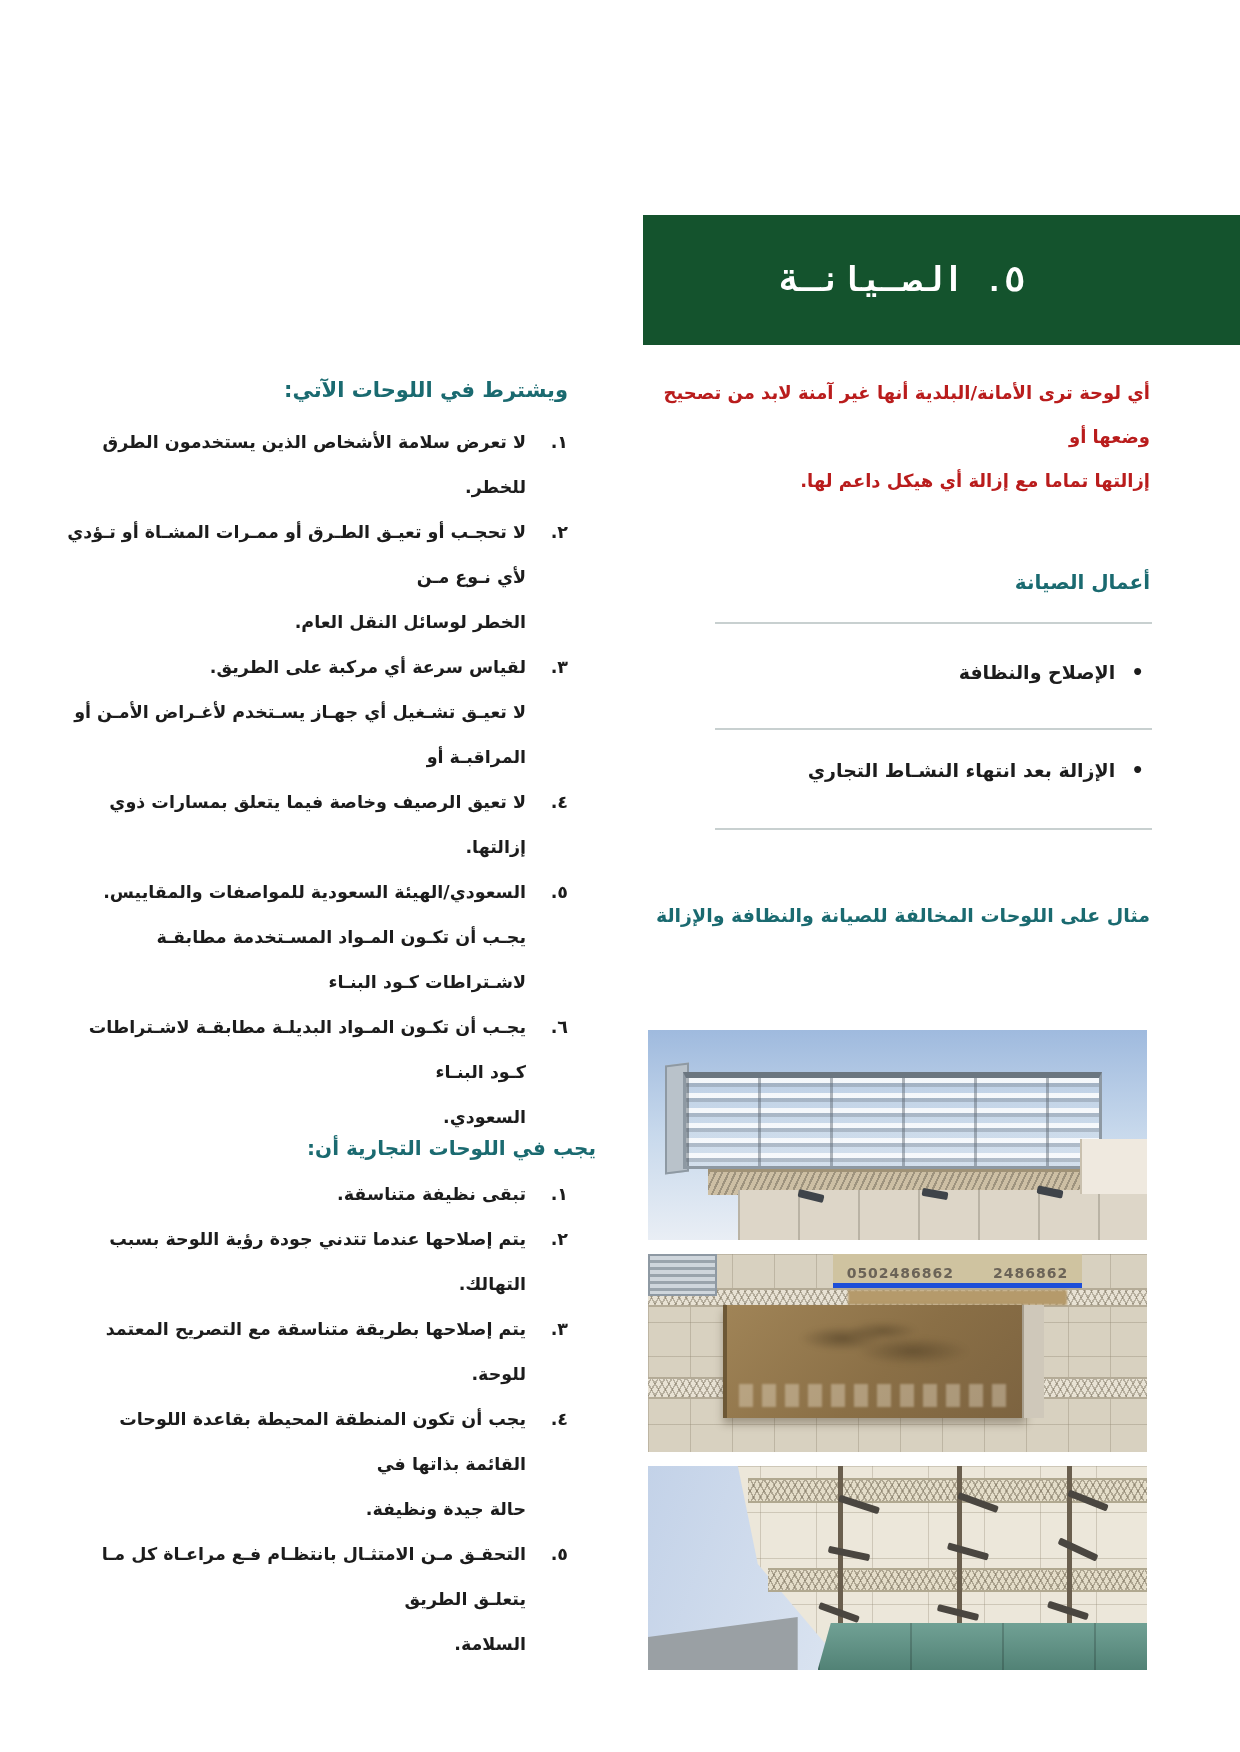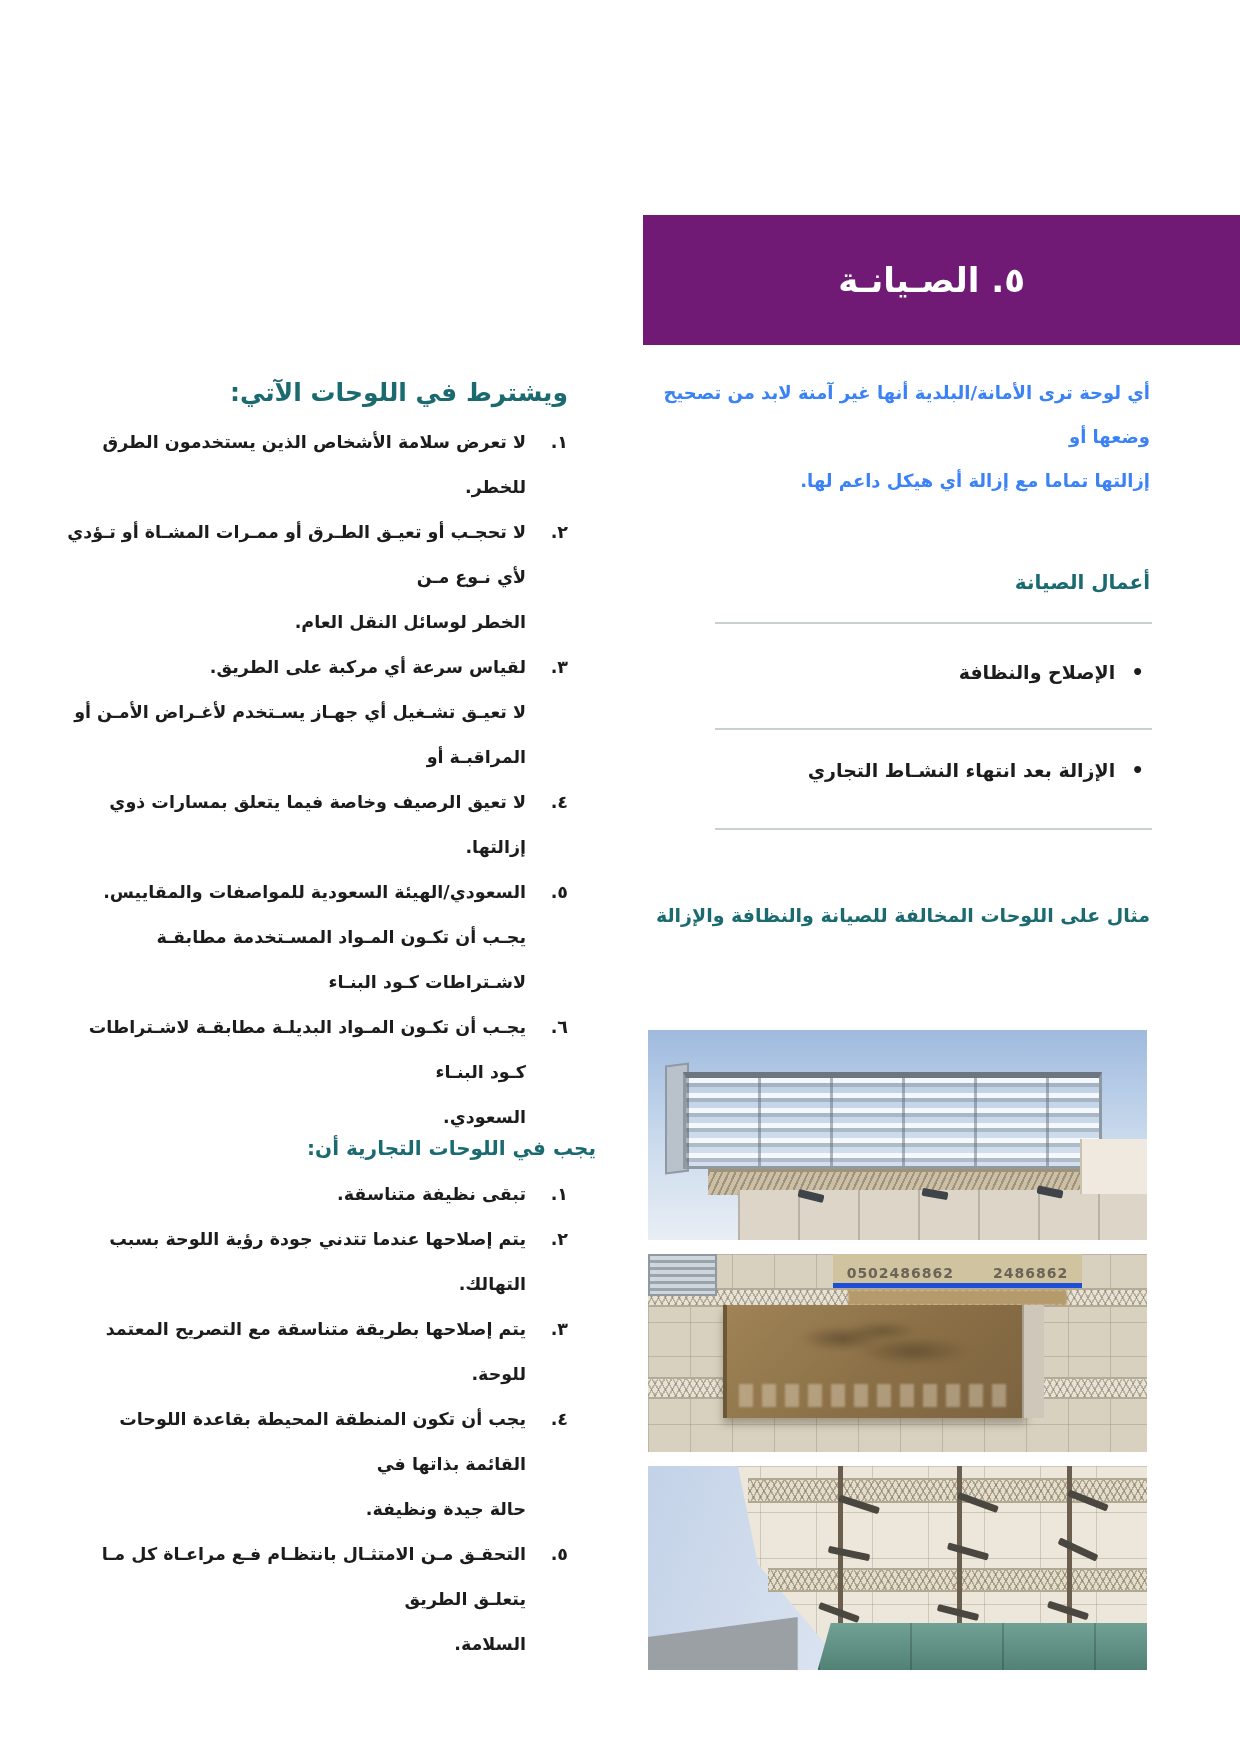--- a/index.html
+++ b/index.html
@@ -8,53 +8,54 @@
     width:1240px;height:1752px;
     background:#ffffff;
     font-family:"DejaVu Sans",sans-serif;
     direction:rtl;
     overflow:hidden;
     color:#1d1d1d;
   }
   
   .navy-header{
     position:absolute;left:643px;top:215px;width:597px;height:130px;
-    background:#701a75;
+    background:#14532d;
+    font-family:Liberation Mono, monospace;
   }
   .navy-title{
     position:absolute;inset:0;
     display:flex;align-items:center;justify-content:flex-start;
     padding-right:215px;box-sizing:border-box;
     color:#ffffff;font-size:34px;font-weight:700;letter-spacing:1px;
   }
   
   .intro{
     position:absolute;right:90px;top:371px;width:520px;
-    font-size:18px;font-weight:700;line-height:44px;text-align:right;color:#3b82f6;
+    font-size:18px;font-weight:700;line-height:44px;text-align:right;color:#b91c1c;
   }
   .h-teal{
     position:absolute;color:#1a6a70;font-weight:700;text-align:right;
   }
   .works-heading{right:90px;top:570px;font-size:20px;}
   .example-heading{right:90px;top:904px;font-size:19px;width:530px;}
   .divider{
     position:absolute;left:715px;width:437px;height:2px;background:#c8d0d0;
   }
   .d1{top:622px;}
   .d2{top:728px;}
   .d3{top:828px;}
   .bullet-row{
     position:absolute;right:96px;display:flex;align-items:center;gap:16px;
     font-size:19px;font-weight:700;color:#1c1c1c;height:32px;
   }
   .b1{top:656px;}
   .b2{top:754px;}
   .dot{font-size:20px;line-height:1;}
   
-  .cond-heading{right:672px;top:378px;font-size:25px;}
+  .cond-heading{right:672px;top:378px;font-size:21px;}
   .comm-heading{right:644px;top:1136px;font-size:20px;}
   .list{
     position:absolute;right:672px;width:506px;
     font-size:17.5px;font-weight:700;line-height:45px;color:#1c1c1c;
   }
   .cond-list{top:420px;}
   .comm-list{top:1172px;}
   .item{display:flex;}
   .num{flex:0 0 42px;width:42px;text-align:right;}
   .txt{flex:1;text-align:right;}

